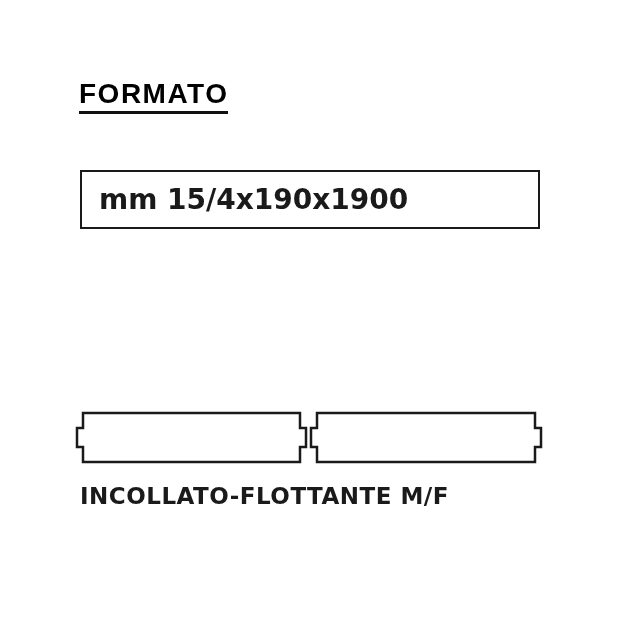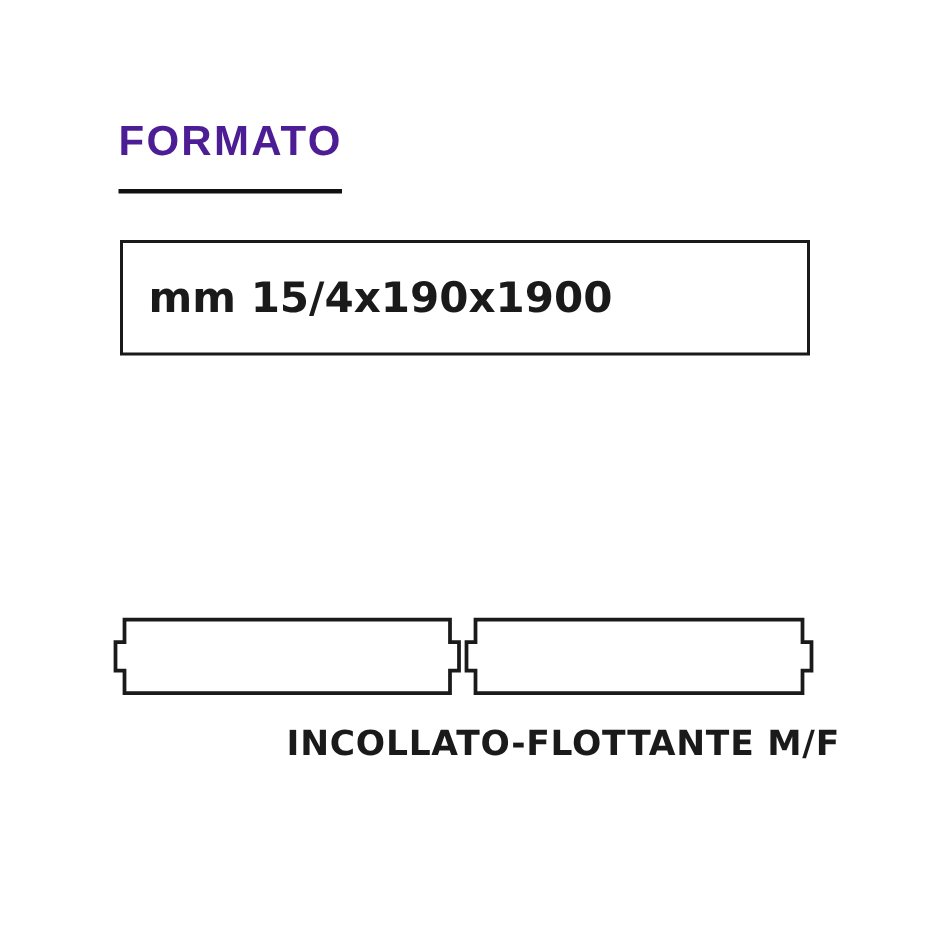--- a/index.html
+++ b/index.html
@@ -15,32 +15,32 @@
   }
   .heading {
     position: absolute;
     left: 79px;
     display: inline-block;
     font-family: "Liberation Sans", sans-serif;
     font-weight: bold;
     font-size: 28px;
     line-height: 1;
     letter-spacing: 1.5px;
-    color: #4c1d95;
+    color: #000000;
     border-bottom: 3px solid #111111;
-    padding-bottom: 18px;
+    padding-bottom: 3px;
   }
   .heading-formato { top: 80px; }
   .heading-schema { top: 338px; }
   .format-box {
     position: absolute;
     left: 80px;
-    top: 160px;
+    top: 170px;
     width: 460px;
-    height: 77px;
+    height: 59px;
     border: 2px solid #1a1a1a;
     background: #ffffff;
     display: flex;
     align-items: center;
     padding-left: 17px;
   }
   .format-value {
     font-family: "DejaVu Sans", sans-serif;
     font-weight: bold;
     font-size: 28px;
@@ -54,21 +54,21 @@
     top: 410px;
     width: 470px;
     height: 56px;
     display: block;
   }
   .caption {
     position: absolute;
     left: 80px;
     top: 483px;
     width: 480px;
-    text-align: right;
+    text-align: left;
     font-family: "DejaVu Sans", sans-serif;
     font-weight: bold;
     font-size: 23px;
     letter-spacing: 0.5px;
     color: #1a1a1a;
     white-space: nowrap;
   }
 </style>
 </head>
 <body>

